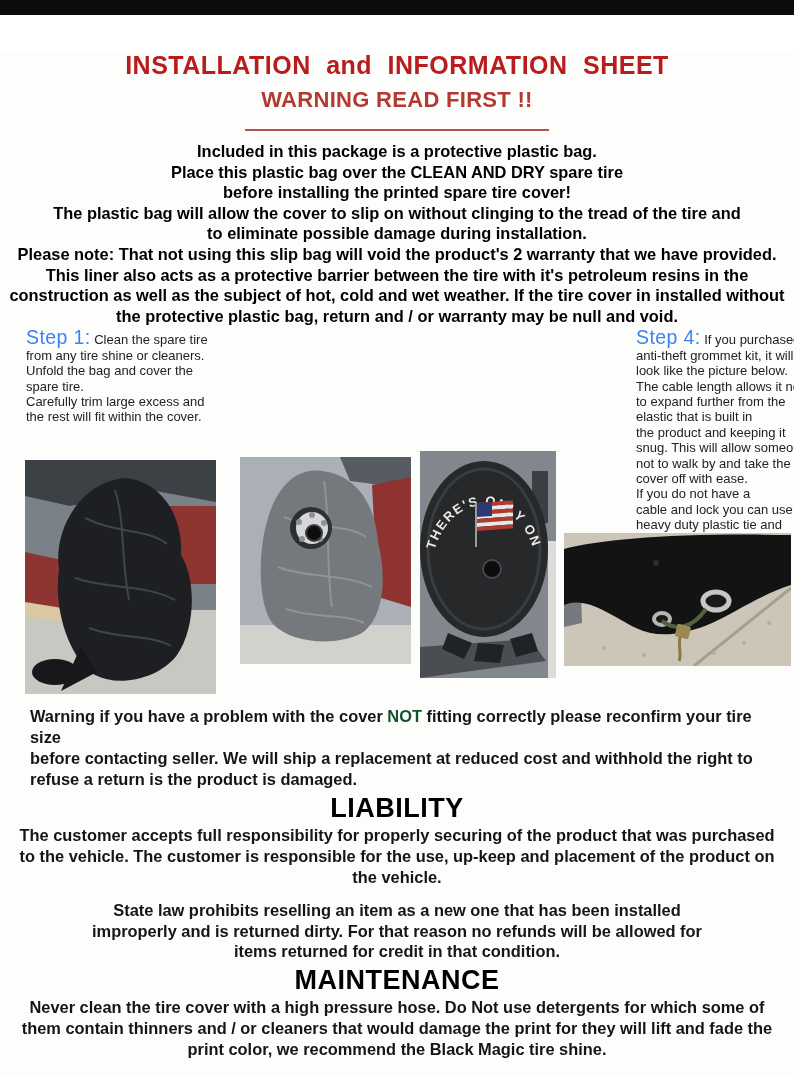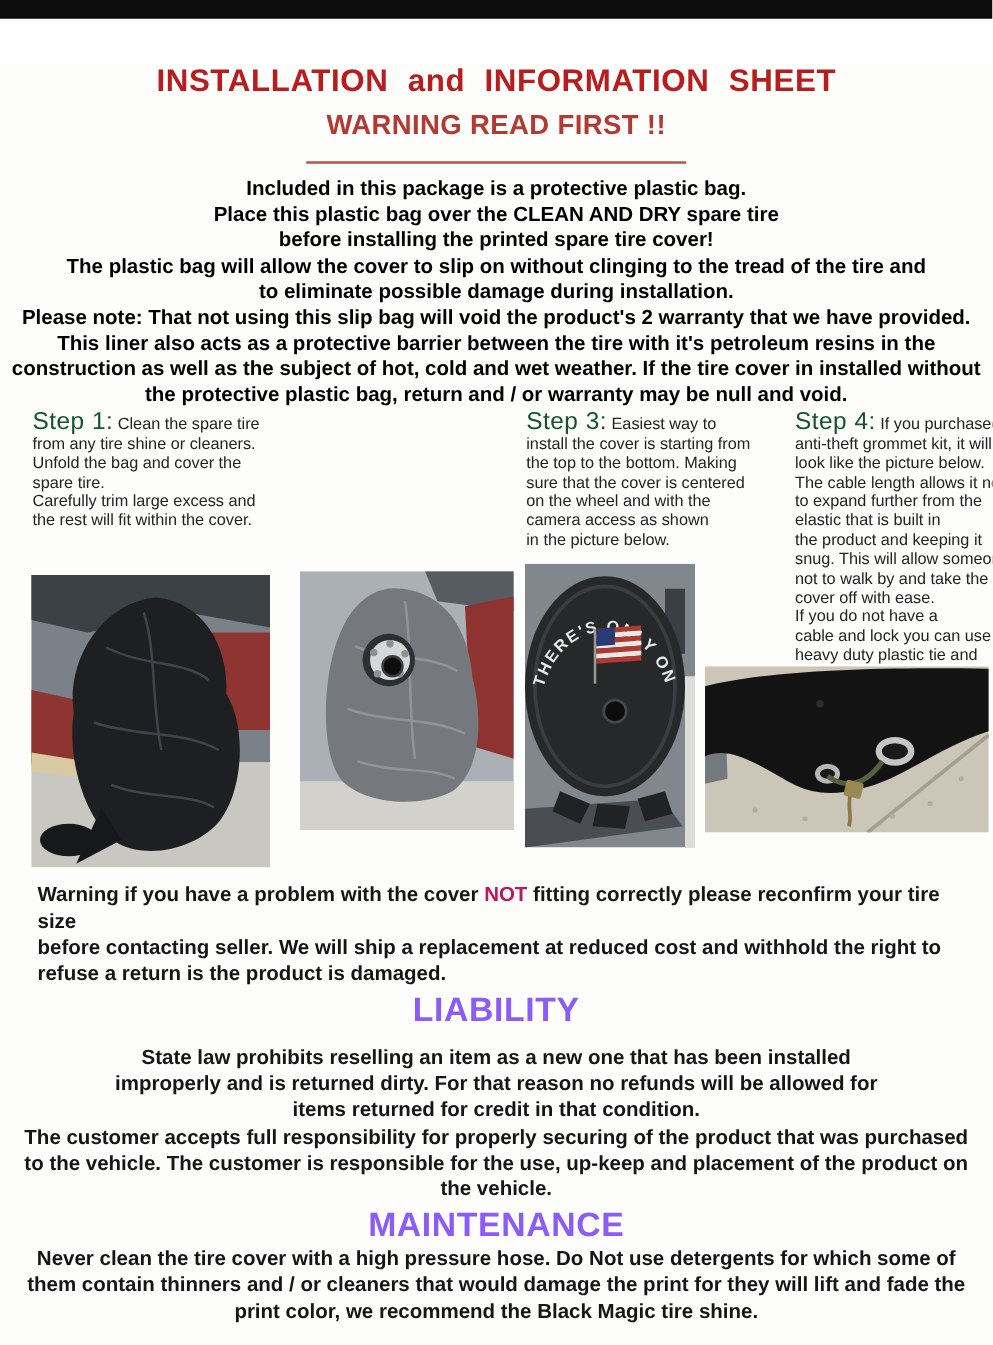--- a/index.html
+++ b/index.html
@@ -23,42 +23,42 @@
   .intro{
     margin:10px auto 0;text-align:center;font-weight:bold;font-size:16.4px;
     line-height:20.6px;white-space:pre-line;color:#000000;
   }
 
   .steps-area{position:relative;height:368px;margin-top:4px}
   .step{
     position:absolute;top:0;margin:0;font-size:13px;line-height:15.4px;
     white-space:pre-line;color:#222;
   }
-  .step-label{font-size:19.5px;color:#14532d;letter-spacing:.4px}
+  .step-label{font-size:19.5px;color:#3b82f6;letter-spacing:.4px}
   .step-1{left:26px;width:204px}
   .step-2{left:230px;width:194px}
   .step-3{left:421px;width:198px}
   .step-4{left:636px;width:176px}
 
   .photo{position:absolute;background:#fff}
   .photo svg{display:block;width:100%;height:100%}
   .photo-1{left:25px;top:130px;width:191px;height:234px}
   .photo-2{left:240px;top:127px;width:171px;height:207px}
   .photo-3{left:420px;top:121px;width:136px;height:227px}
   .photo-4{left:564px;top:203px;width:227px;height:133px}
 
   .fit-warning{
     margin:8px 12px 0 30px;font-weight:bold;font-size:16.4px;line-height:21px;
     white-space:pre-line;color:#151515;
   }
-  .hl-red{color:#be185d}
+  .hl-red{color:#14532d}
 
   .section-head{
     margin:3px 0 0;text-align:center;font-size:27px;font-weight:bold;
-    color:#8b5cf6;letter-spacing:.5px;
+    color:#000000;letter-spacing:.5px;
   }
   .body-p{
     margin:1px auto 0;text-align:center;font-weight:bold;font-size:16.4px;
     line-height:20.8px;white-space:pre-line;color:#151515;
   }
   .body-gap{margin-top:12px}
 
   .arc-text{
     font-family:"Liberation Sans","DejaVu Sans",sans-serif;
     font-weight:bold;font-size:13px;letter-spacing:1.6px;fill:#e9e9e7;
@@ -88,27 +88,20 @@
 the protective plastic bag, return and / or warranty may be null and void.</p>
 
   <div class="steps-area">
 
     <p class="step step-1"><span class="step-label">Step 1:</span><span> Clean the spare tire
 from any tire shine or cleaners.
 Unfold the bag and cover the
 spare tire.
 Carefully trim large excess and
 the rest will fit within the cover.</span></p>
-    <p class="step step-3"><span class="step-label">Step 3:</span><span> Easiest way to
-install the cover is starting from
-the top to the bottom. Making
-sure that the cover is centered
-on the wheel and with the
-camera access as shown
-in the picture below.</span></p>
     <p class="step step-4"><span class="step-label">Step 4:</span><span> If you purchased a
 anti-theft grommet kit, it will
 look like the picture below.
 The cable length allows it not
 to expand further from the
 elastic that is built in
 the product and keeping it
 snug. This will allow someone
 not to walk by and take the
 cover off with ease.
@@ -222,25 +215,25 @@
       </svg>
     </div>
 
   </div>
 
   <p class="fit-warning"><span>Warning if you have a problem with the cover  </span><span class="hl-red">NOT</span><span> fitting correctly please reconfirm your tire size
 before contacting seller. We will ship a replacement at reduced cost and withhold the right to
 refuse a return is the product is damaged.</span></p>
 
   <h2 class="section-head">LIABILITY</h2>
+  <p class="body-p">The customer accepts full responsibility for properly securing of the product that was purchased
+to the vehicle.  The customer is responsible for the use, up-keep and placement of the product on
+the vehicle.</p>
   <p class="body-p body-gap">State law prohibits reselling an item as a new one that has been installed
 improperly and is returned dirty. For that reason no refunds will be allowed for
 items returned for credit in that condition.</p>
-  <p class="body-p">The customer accepts full responsibility for properly securing of the product that was purchased
-to the vehicle.  The customer is responsible for the use, up-keep and placement of the product on
-the vehicle.</p>
 
   <h2 class="section-head">MAINTENANCE</h2>
   <p class="body-p">Never clean the tire cover with a high pressure hose.  Do Not  use detergents for which some of
 them contain thinners and / or cleaners that would damage the print for they will lift and fade the
 print color, we recommend the Black Magic tire shine.</p>
 
 </div>
 
 </body></html>

